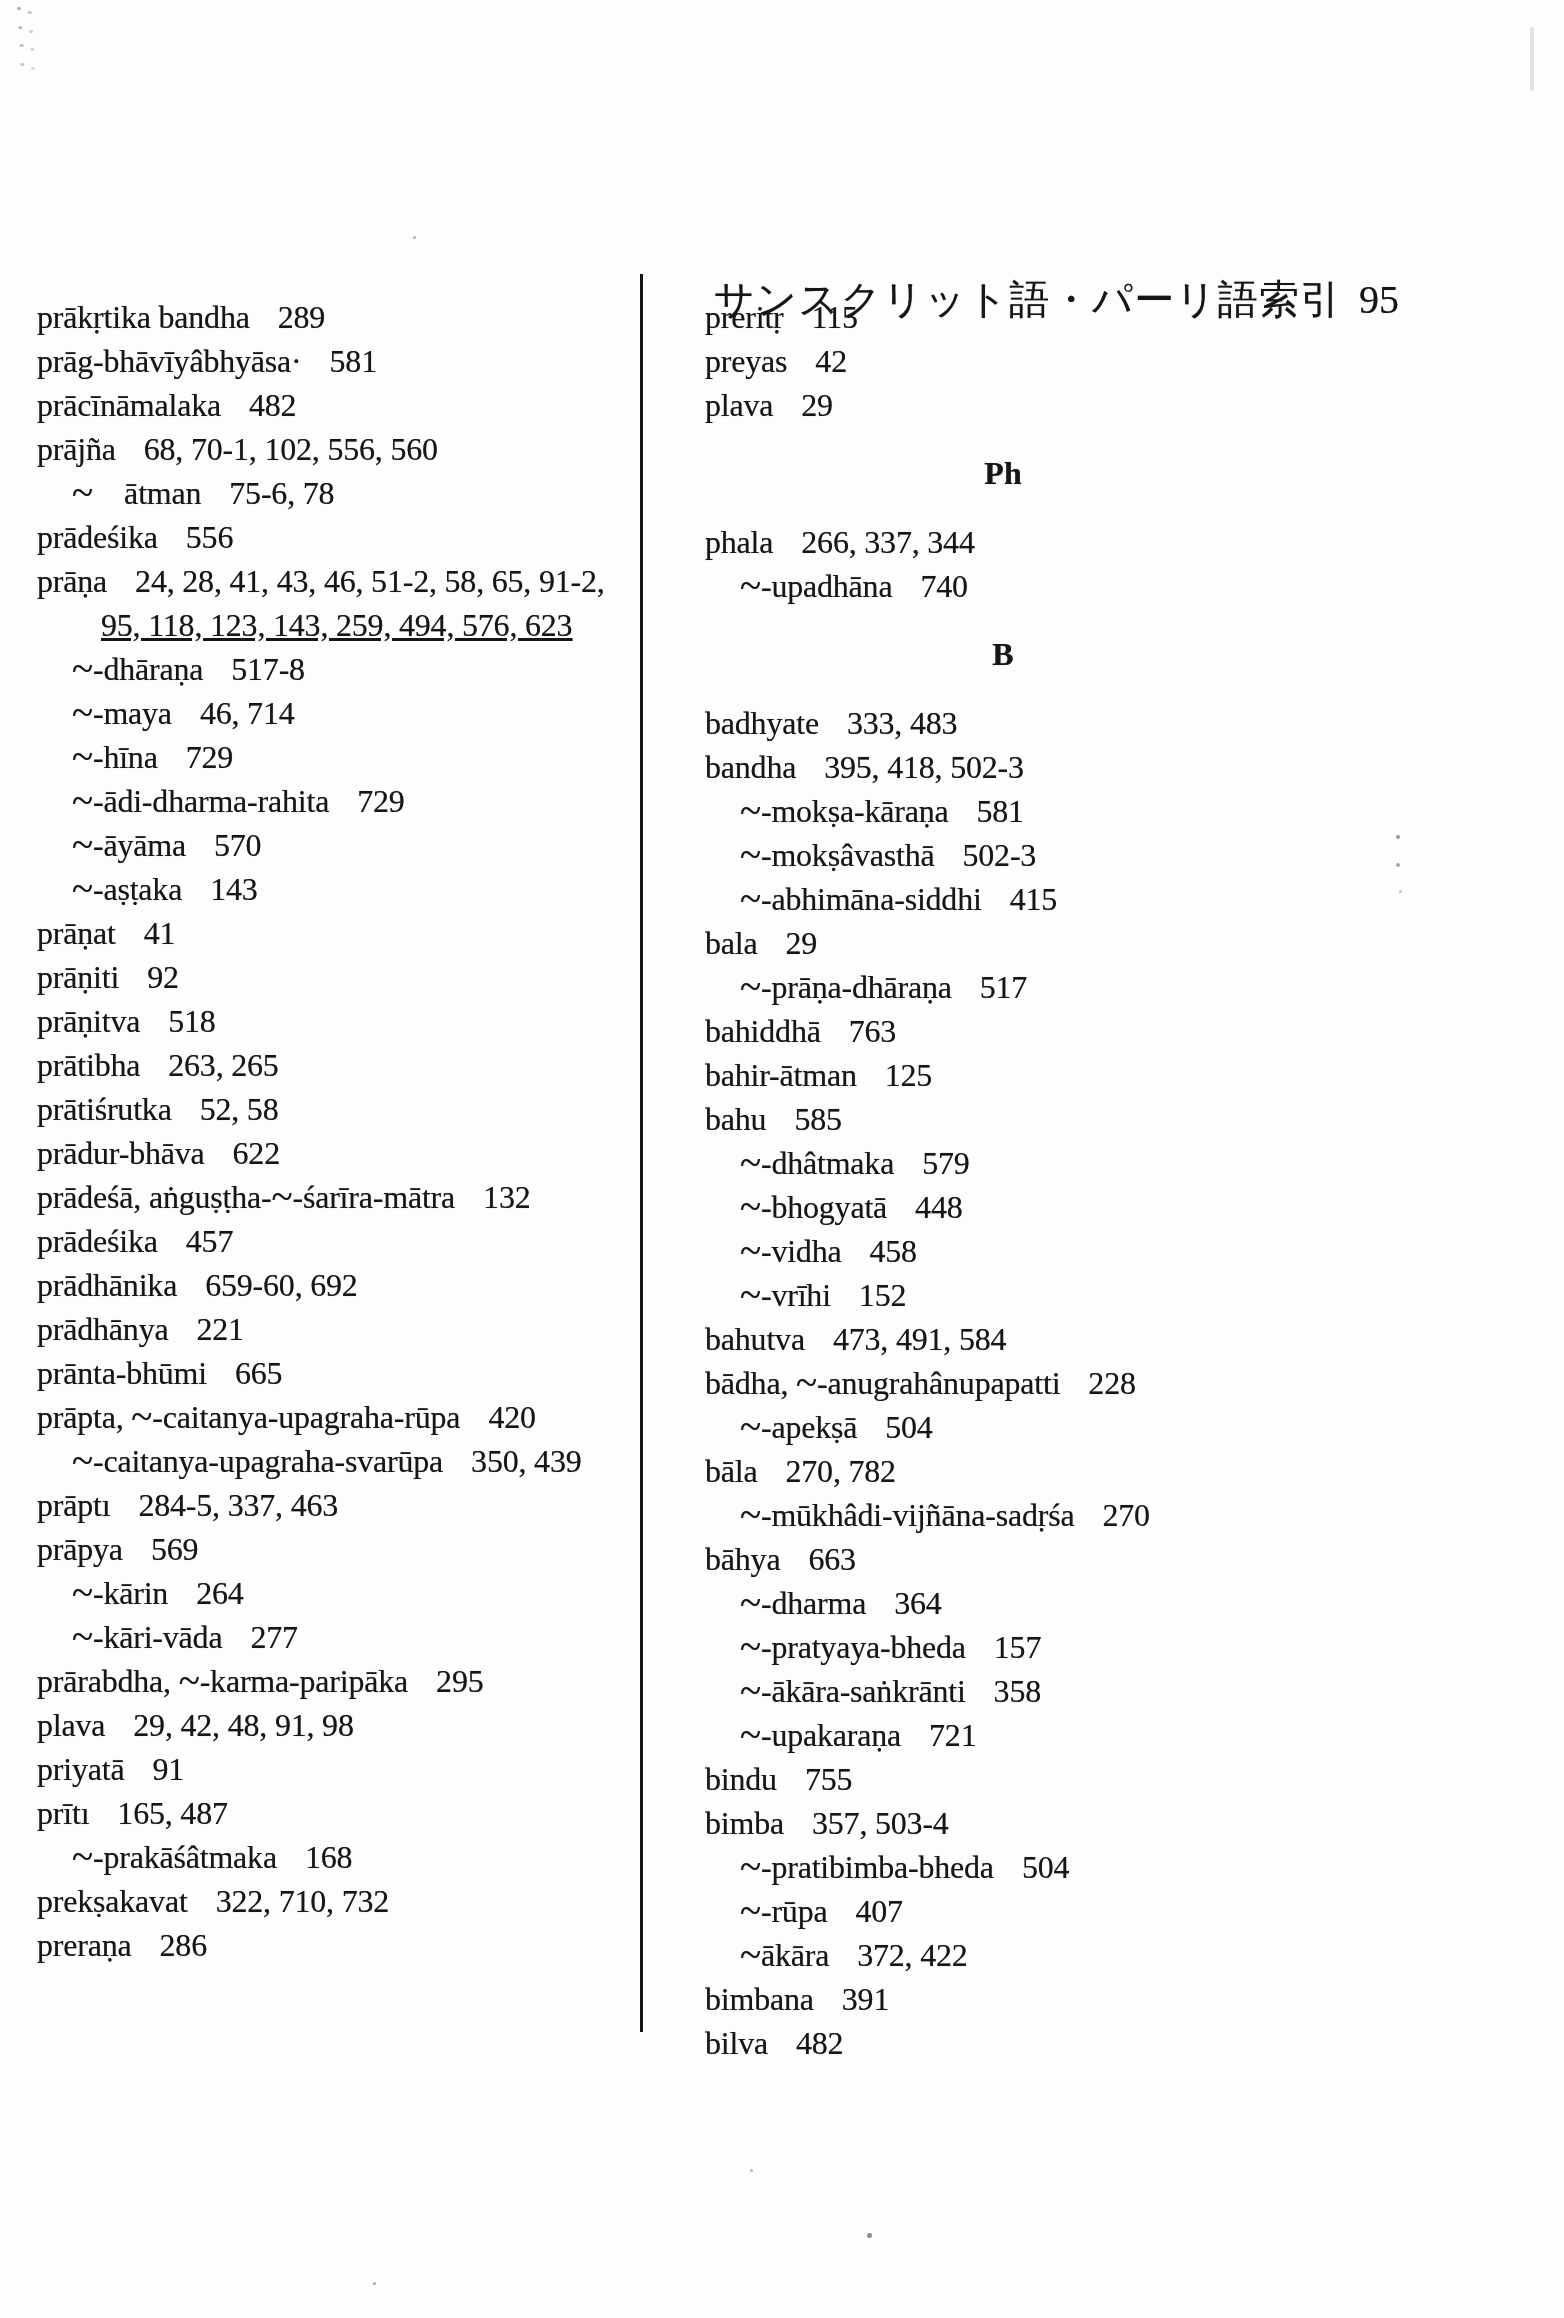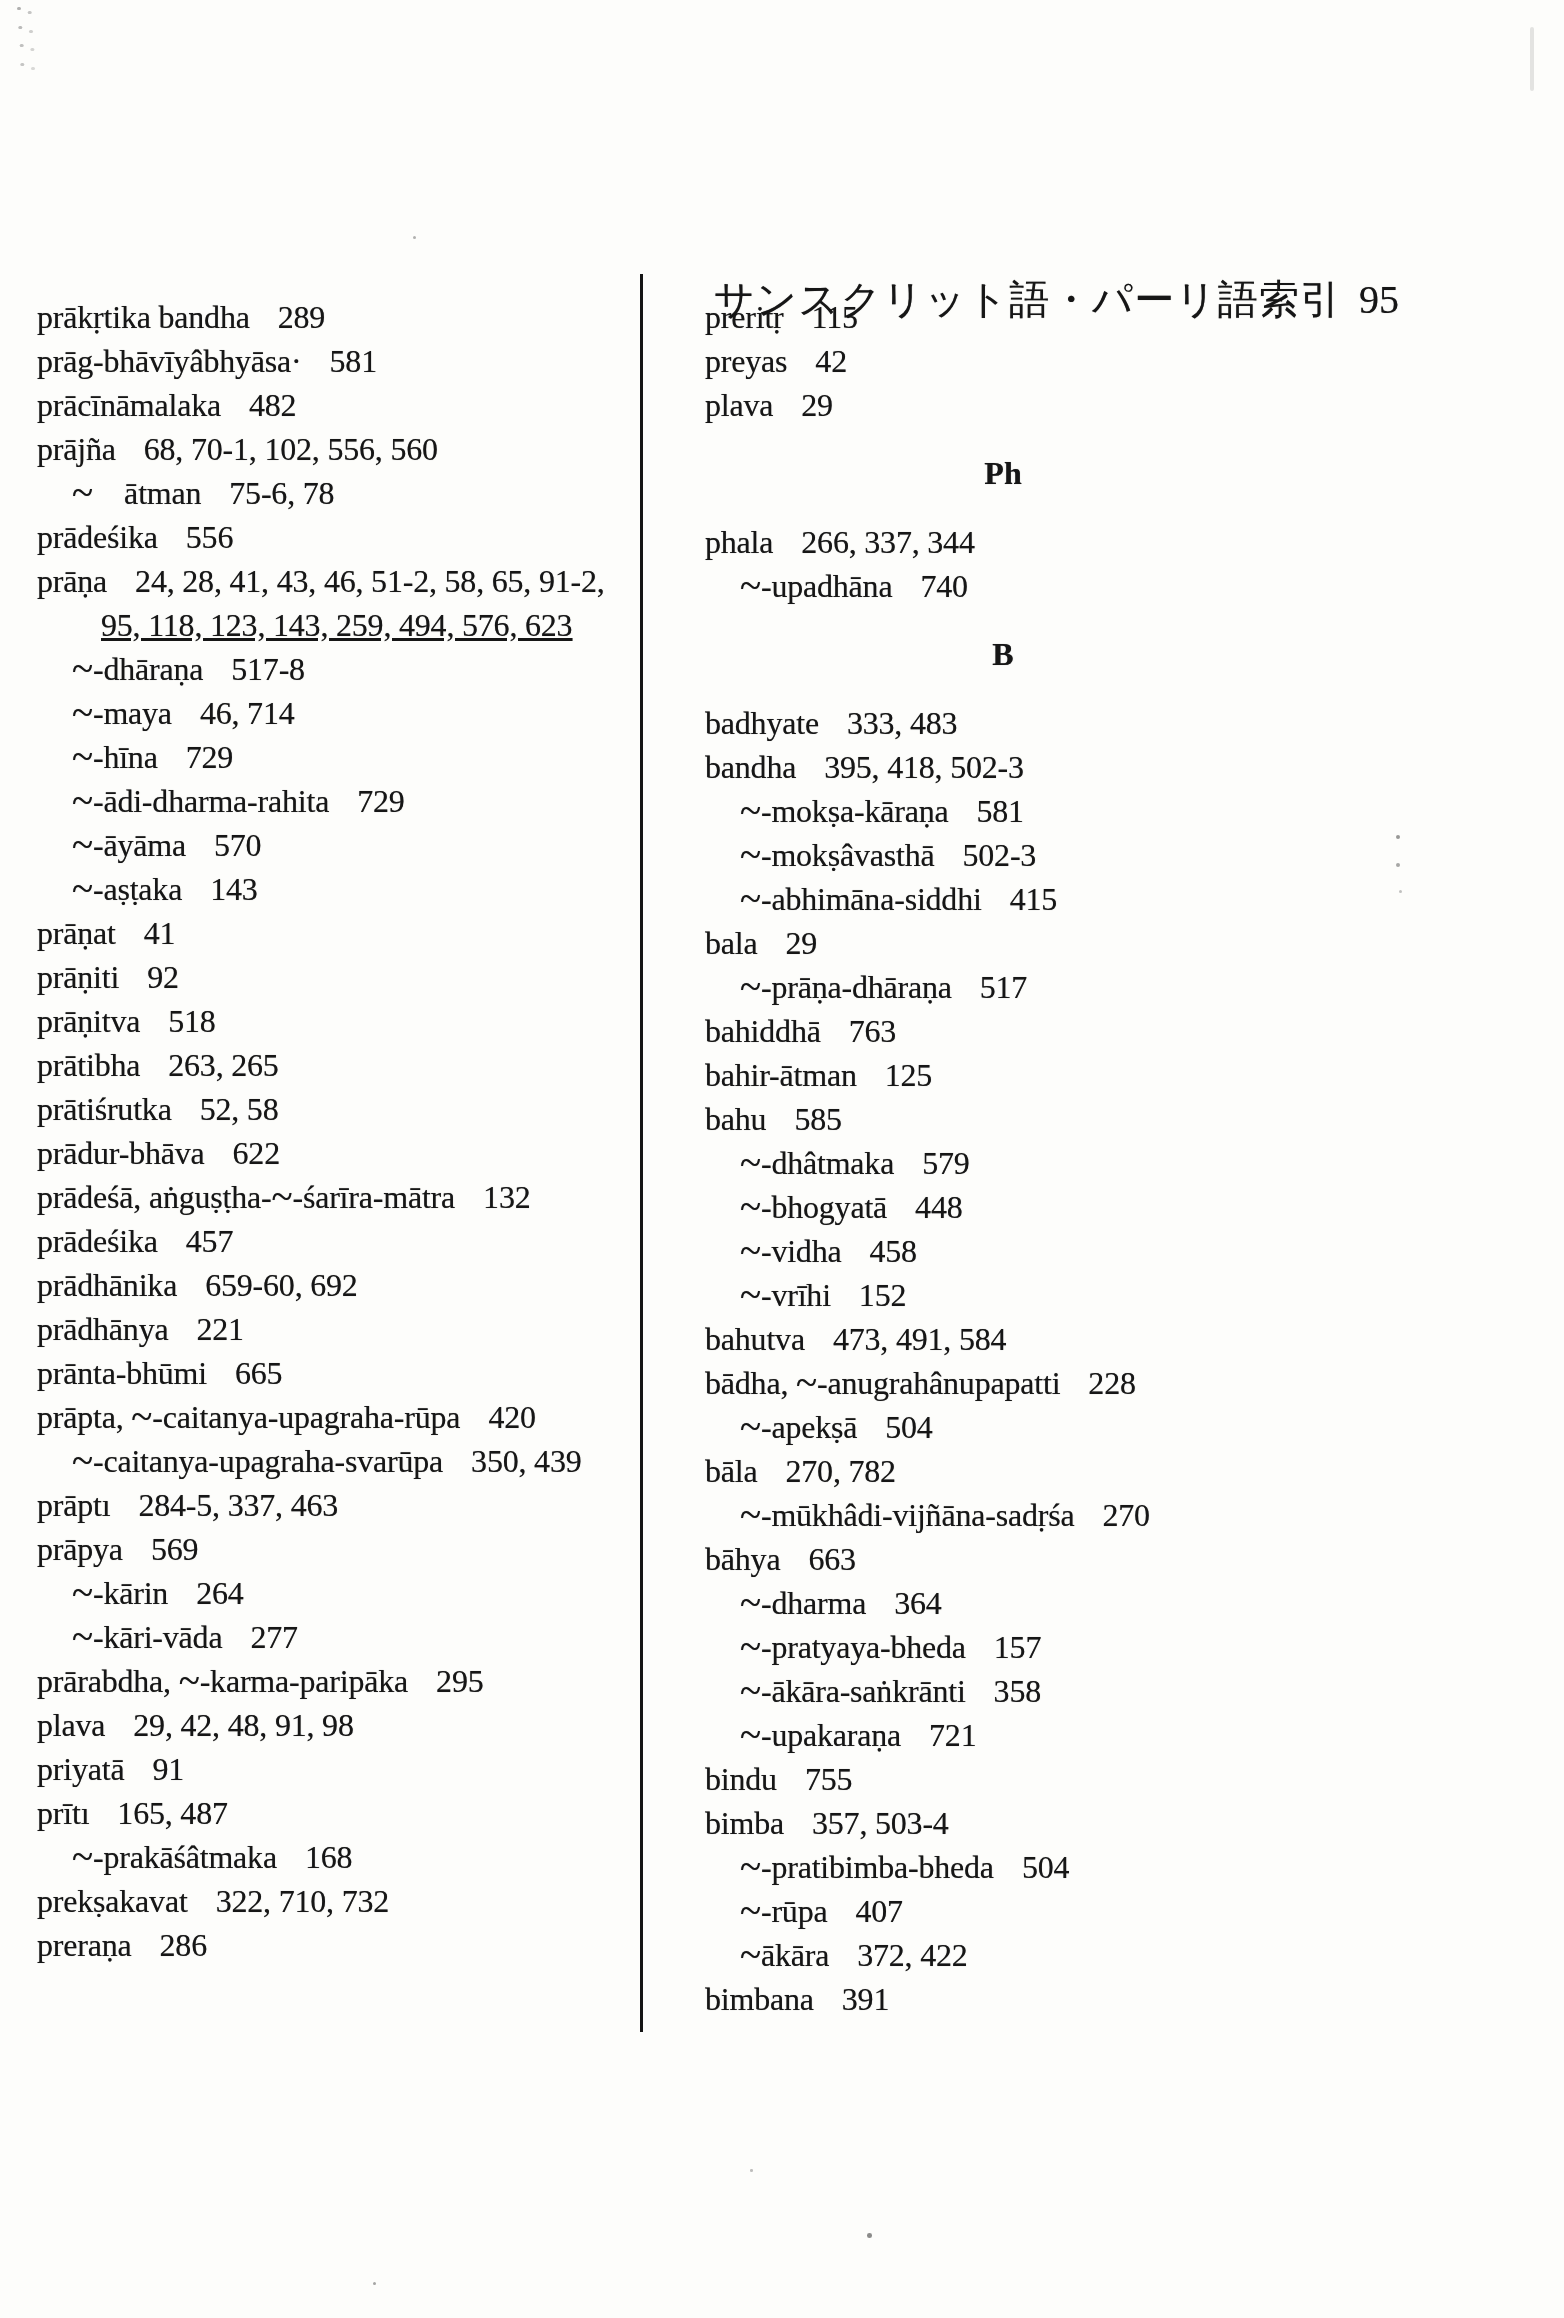--- a/index.html
+++ b/index.html
@@ -135,20 +135,21 @@
     <div class="line indent1"><span class="term"><span class="sw">~</span>-dharma</span><span class="refs">364</span></div>
     <div class="line indent1"><span class="term"><span class="sw">~</span>-pratyaya-bheda</span><span class="refs">157</span></div>
     <div class="line indent1"><span class="term"><span class="sw">~</span>-ākāra-saṅkrānti</span><span class="refs">358</span></div>
     <div class="line indent1"><span class="term"><span class="sw">~</span>-upakaraṇa</span><span class="refs">721</span></div>
     <div class="line indent0"><span class="term">bindu</span><span class="refs">755</span></div>
     <div class="line indent0"><span class="term">bimba</span><span class="refs">357, 503-4</span></div>
     <div class="line indent1"><span class="term"><span class="sw">~</span>-pratibimba-bheda</span><span class="refs">504</span></div>
     <div class="line indent1"><span class="term"><span class="sw">~</span>-rūpa</span><span class="refs">407</span></div>
     <div class="line indent1"><span class="term"><span class="sw">~</span>ākāra</span><span class="refs">372, 422</span></div>
     <div class="line indent0"><span class="term">bimbana</span><span class="refs">391</span></div>
+    <div class="line indent0"><span class="term">bilva</span><span class="refs">482</span></div>
   </div>
 
 <div class="noise-cluster"></div>
 <div class="edge-smudge"></div>
 <div class="speckle" style="left:1396px;top:835px;width:4px;height:4px;background:rgba(0,0,0,.40);"></div>
 <div class="speckle" style="left:1396px;top:863px;width:4px;height:4px;background:rgba(0,0,0,.34);"></div>
 <div class="speckle" style="left:1399px;top:890px;width:3.3px;height:3.3px;background:rgba(0,0,0,.24);"></div>
 <div class="speckle" style="left:413px;top:236px;width:3.3px;height:3.3px;background:rgba(0,0,0,.30);"></div>
 <div class="speckle" style="left:867px;top:2233px;width:4.7px;height:4.7px;background:rgba(0,0,0,.45);"></div>
 <div class="speckle" style="left:373px;top:2282px;width:3.3px;height:3.3px;background:rgba(0,0,0,.35);"></div>

